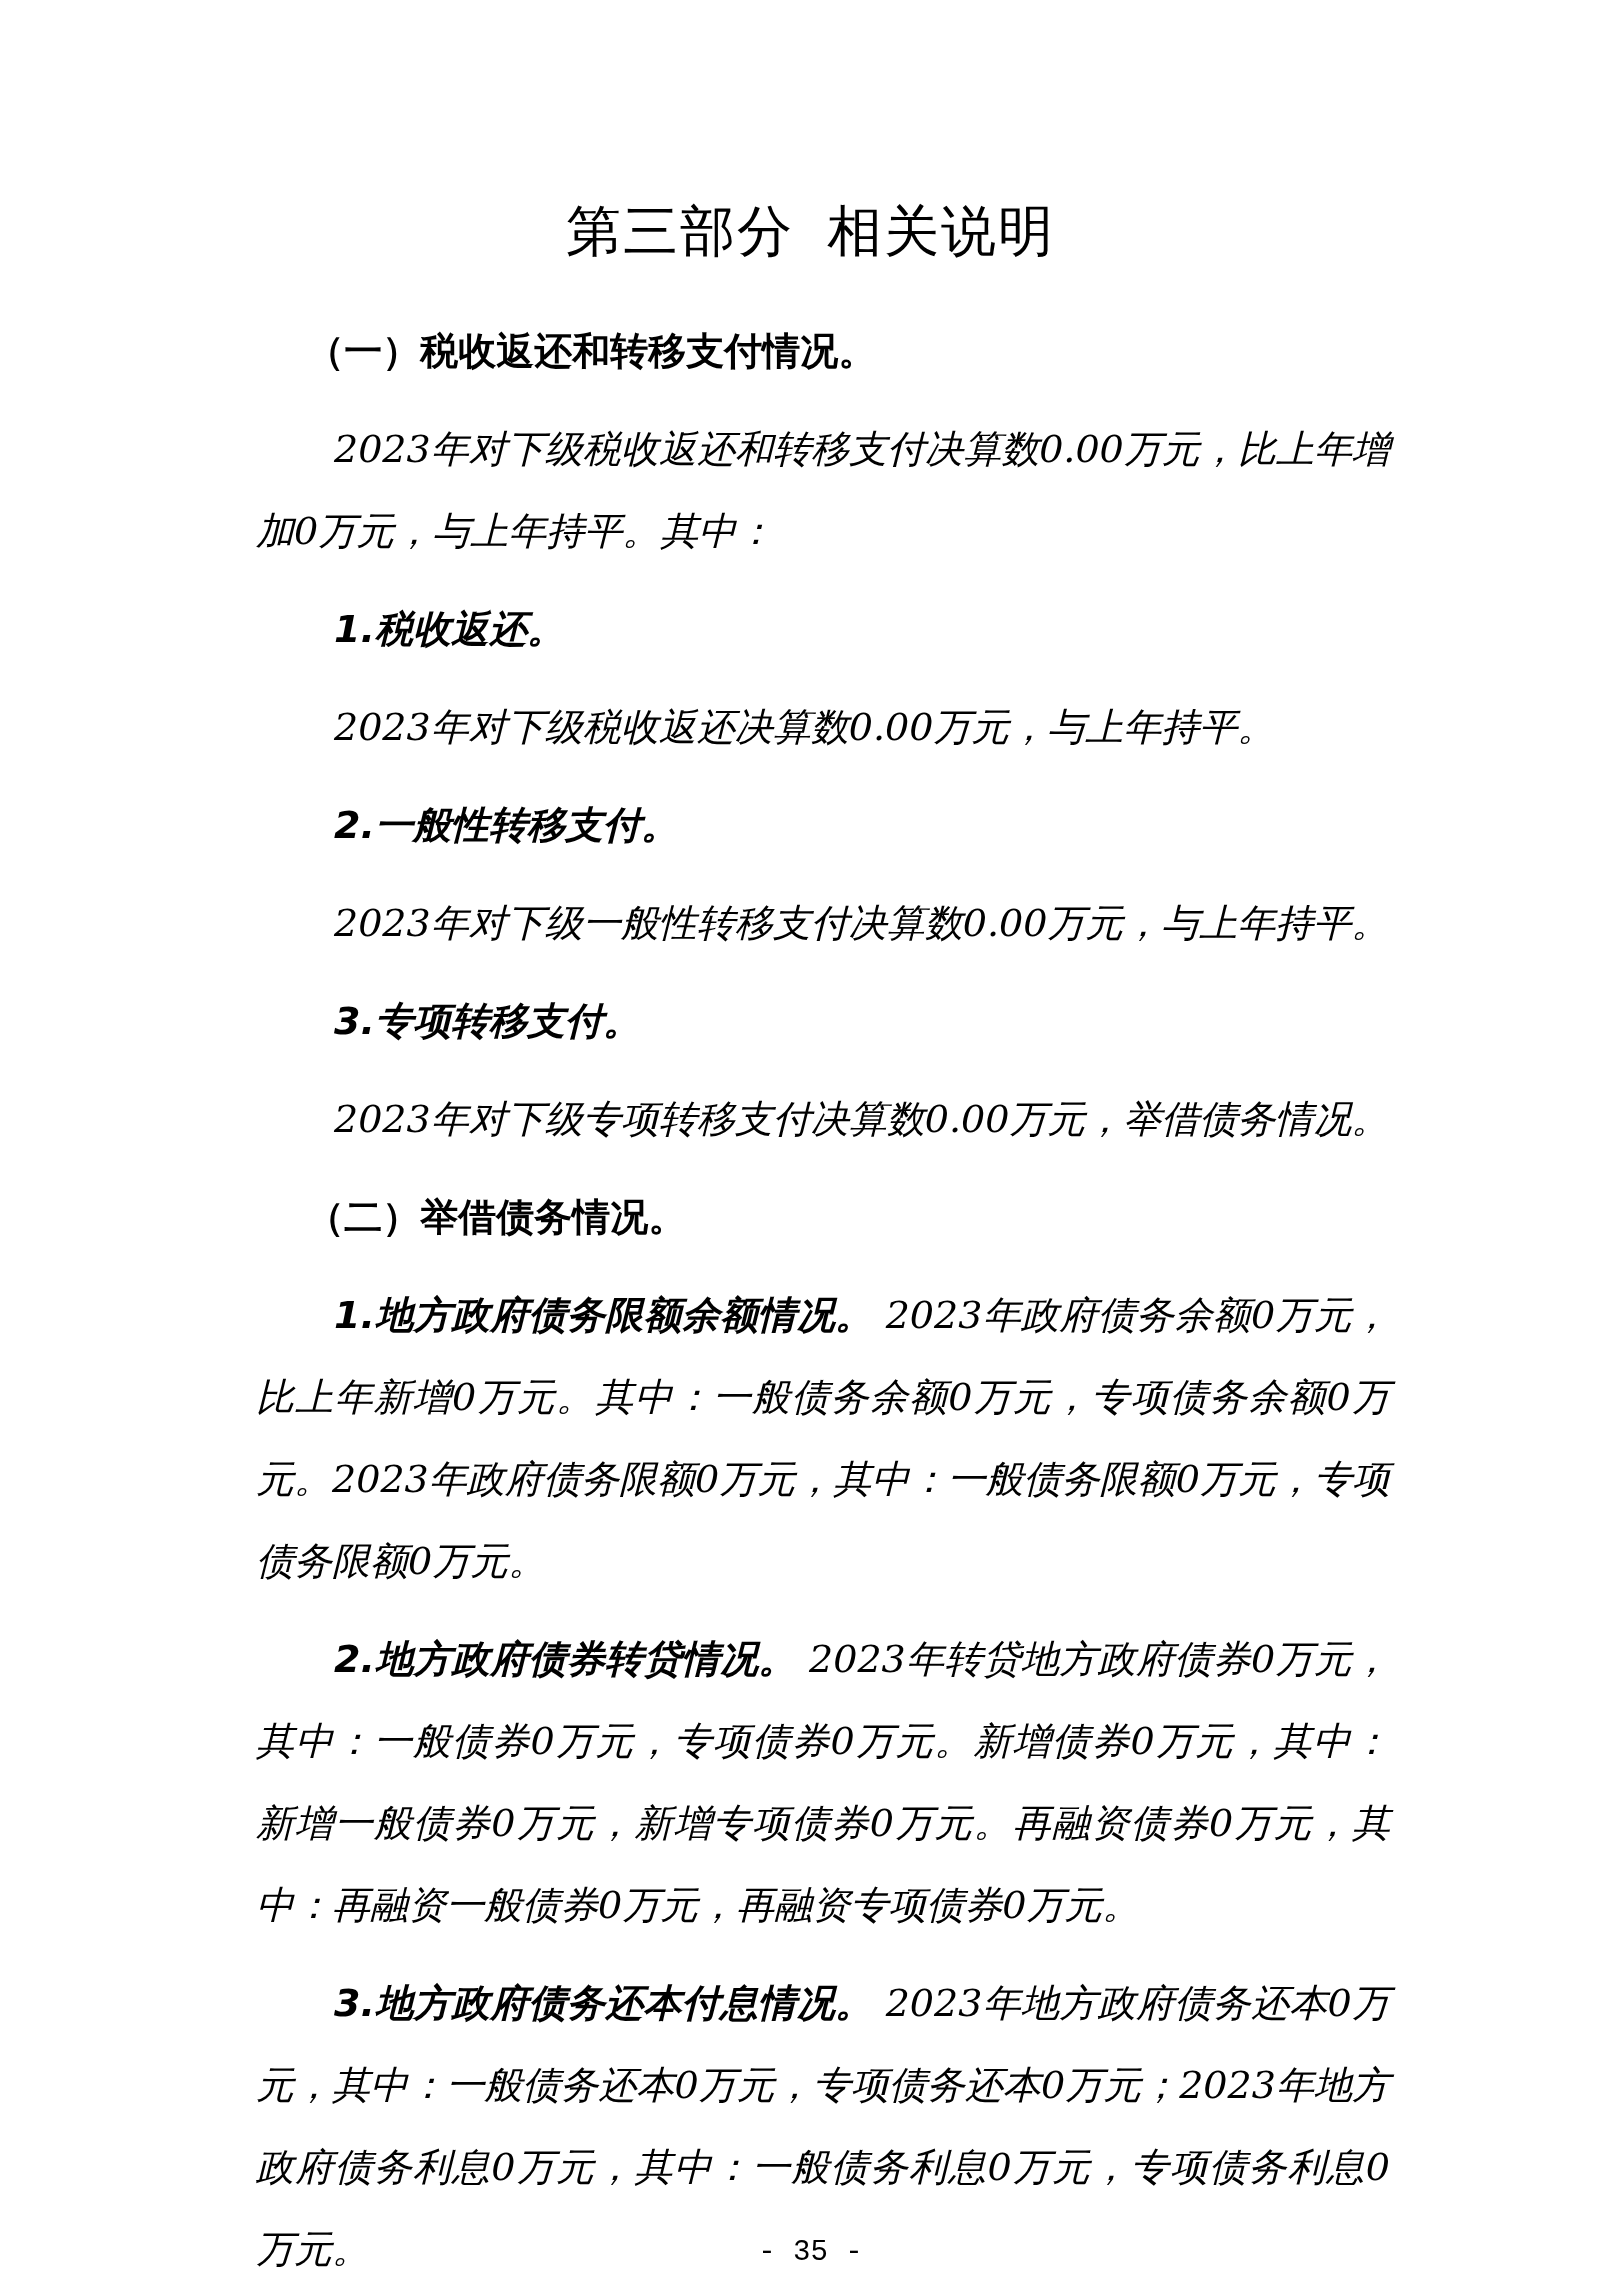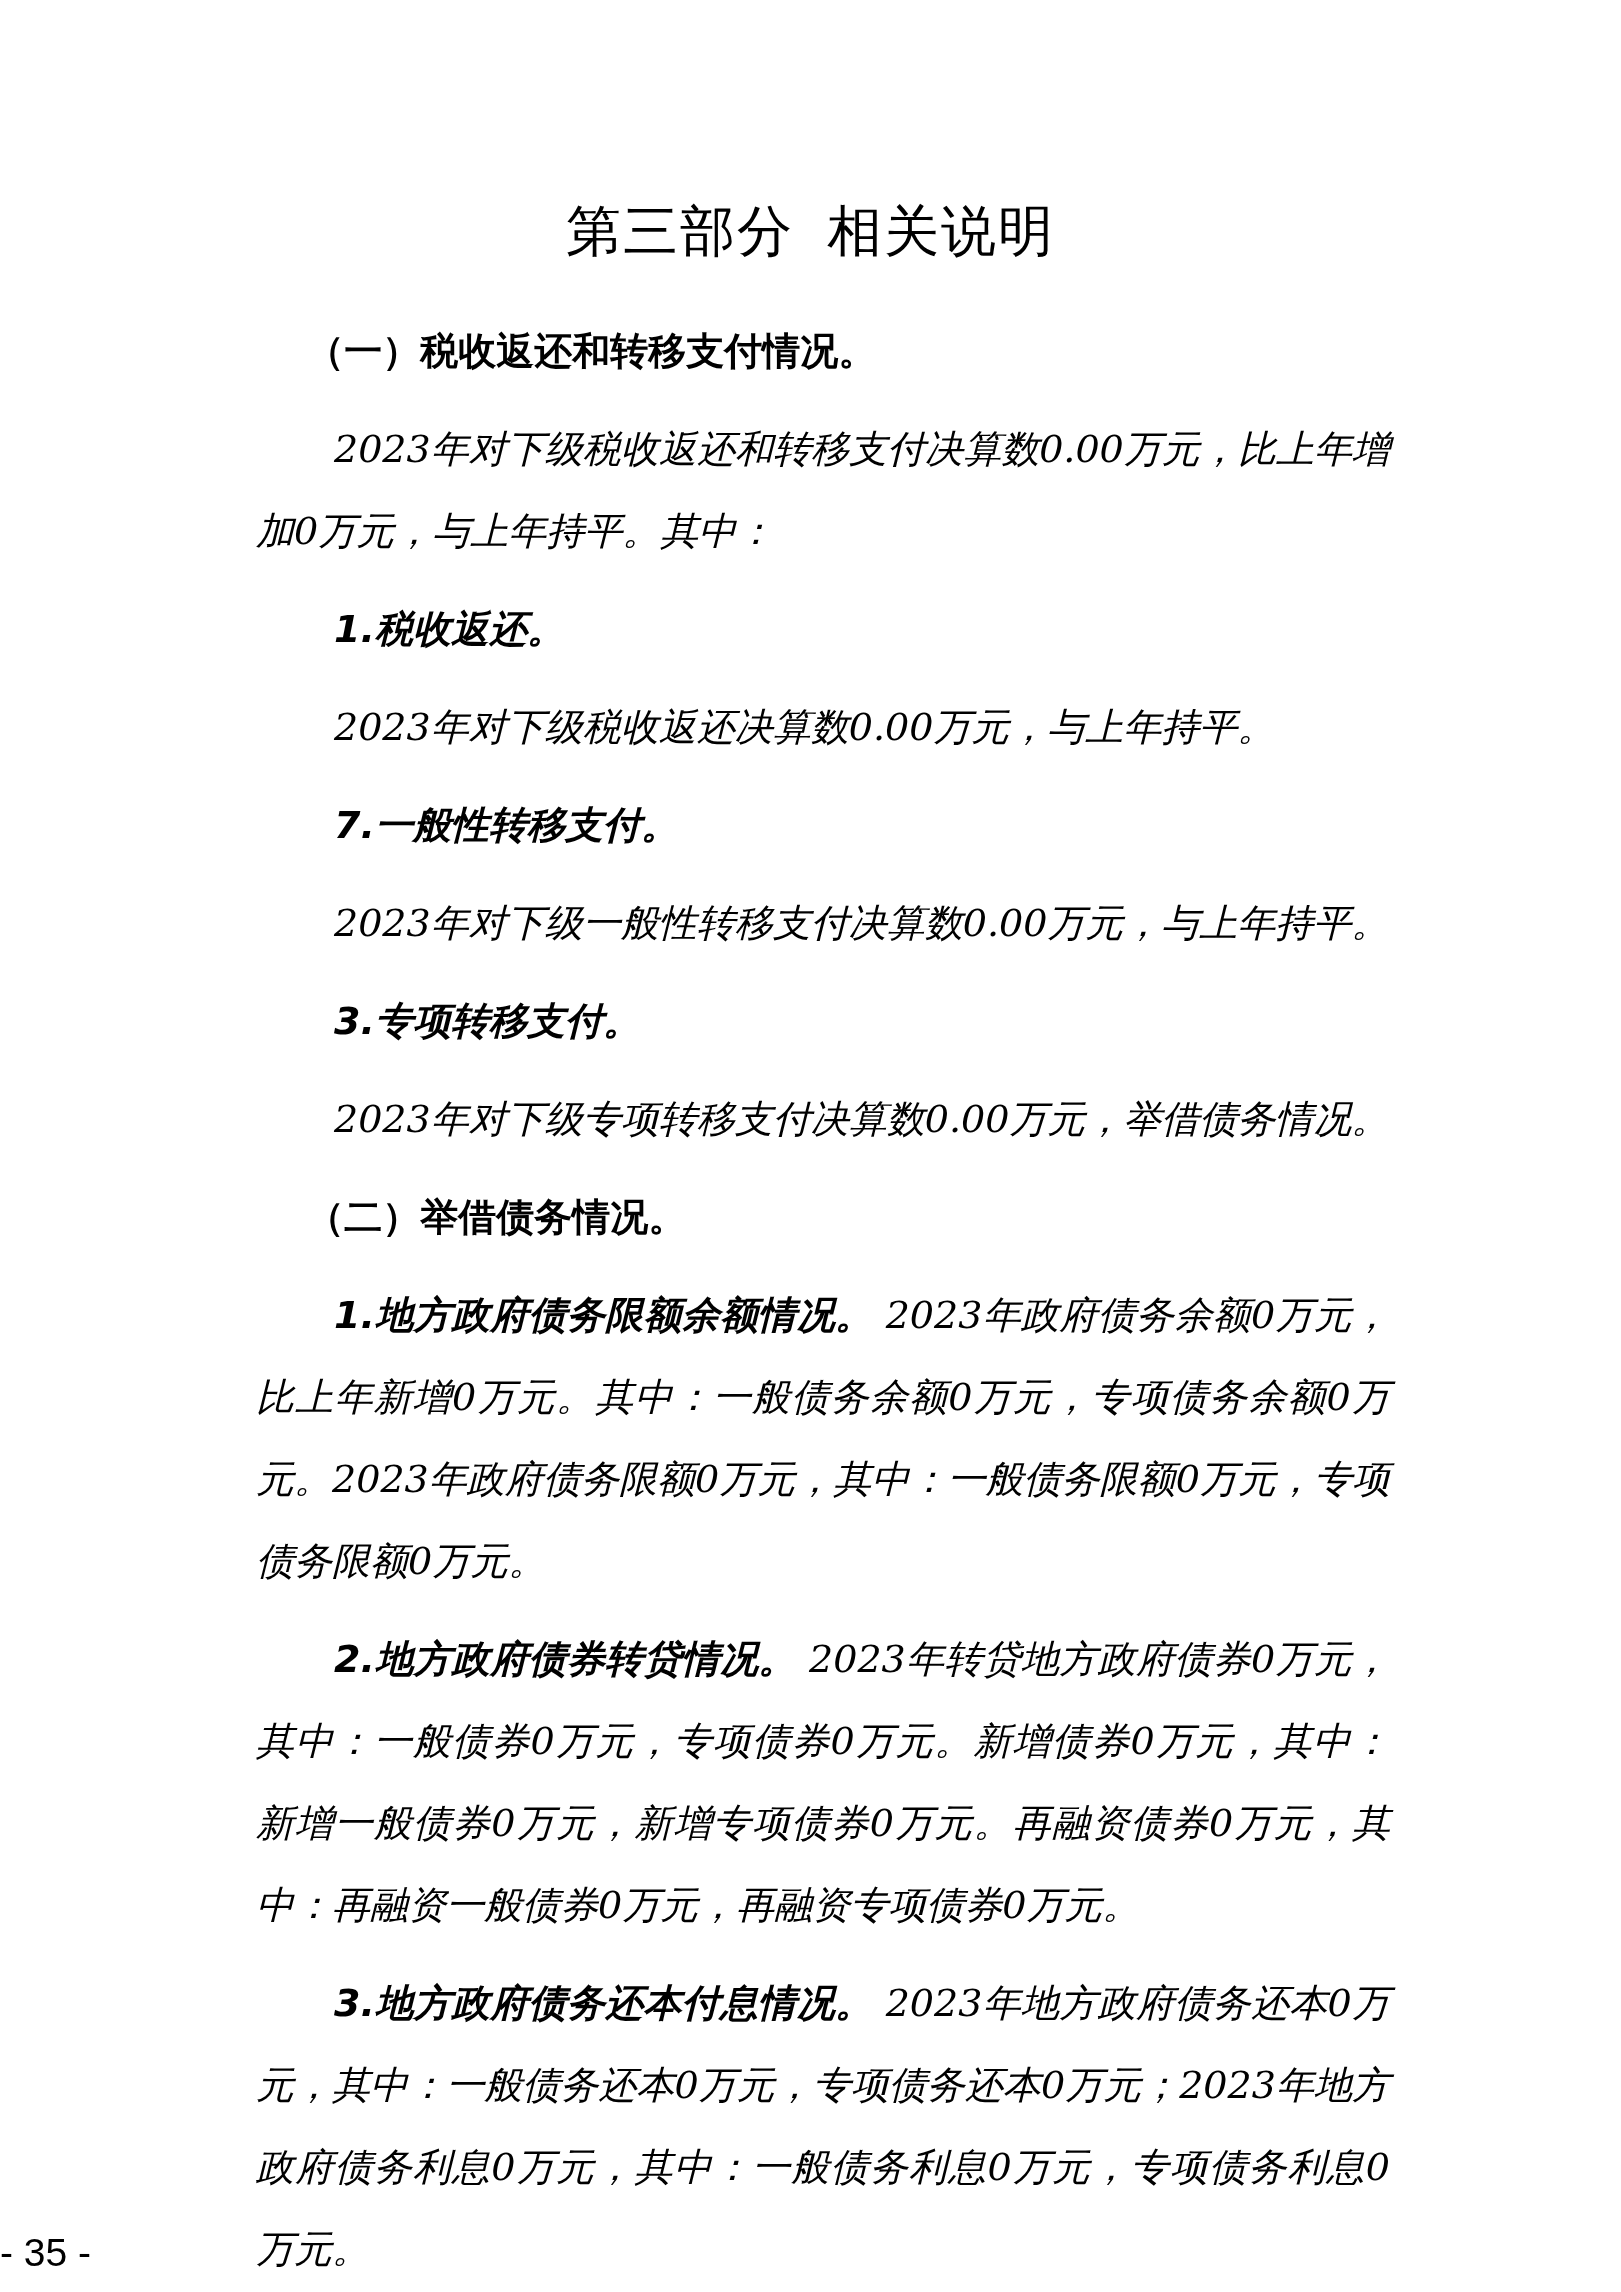--- a/index.html
+++ b/index.html
@@ -63,43 +63,44 @@
     }
     .bold-lead {
       font-family: "DejaVu Sans", sans-serif;
       font-weight: bold;
     }
     .footer {
       position: absolute;
       left: 0;
       top: 2233px;
       width: 1621px;
-      font-family: Liberation Sans, sans-serif;
-      font-size: 39px;
+      text-align: center;
+      font-family: Liberation Mono, monospace;
+      font-size: 29px;
       line-height: 39px;
     }
   </style>
 </head>
 <body>
 
 <div class="page">
 
   <h1 class="title">
     <span>第三部分</span><span class="gap"></span><span>相关说明</span>
   </h1>
 
   <div class="content">
 
     <p class="h1 paren">（一）税收返还和转移支付情况。</p>
     <p class="indent">2023年对下级税收返还和转移支付决算数0.00万元，比上年增加0万元，与上年持平。其中：</p>
 
     <p class="h2 indent">1.税收返还。</p>
     <p class="indent">2023年对下级税收返还决算数0.00万元，与上年持平。</p>
 
-    <p class="h2 indent">7.一般性转移支付。</p>
+    <p class="h2 indent">2.一般性转移支付。</p>
     <p class="indent">2023年对下级一般性转移支付决算数0.00万元，与上年持平。</p>
 
     <p class="h2 indent">3.专项转移支付。</p>
     <p class="indent">2023年对下级专项转移支付决算数0.00万元，举借债务情况。</p>
 
     <p class="h1 paren">（二）举借债务情况。</p>
 
     <p class="indent"><span class="bold-lead">1.地方政府债务限额余额情况。</span> <span>2023年政府债务余额0万元，比上年新增0万元。其中：一般债务余额0万元，专项债务余额0万元。2023年政府债务限额0万元，其中：一般债务限额0万元，专项债务限额0万元。</span></p>
 
     <p class="indent"><span class="bold-lead">2.地方政府债券转贷情况。</span> <span>2023年转贷地方政府债券0万元，其中：一般债券0万元，专项债券0万元。新增债券0万元，其中：新增一般债券0万元，新增专项债券0万元。再融资债券0万元，其中：再融资一般债券0万元，再融资专项债券0万元。</span></p>

